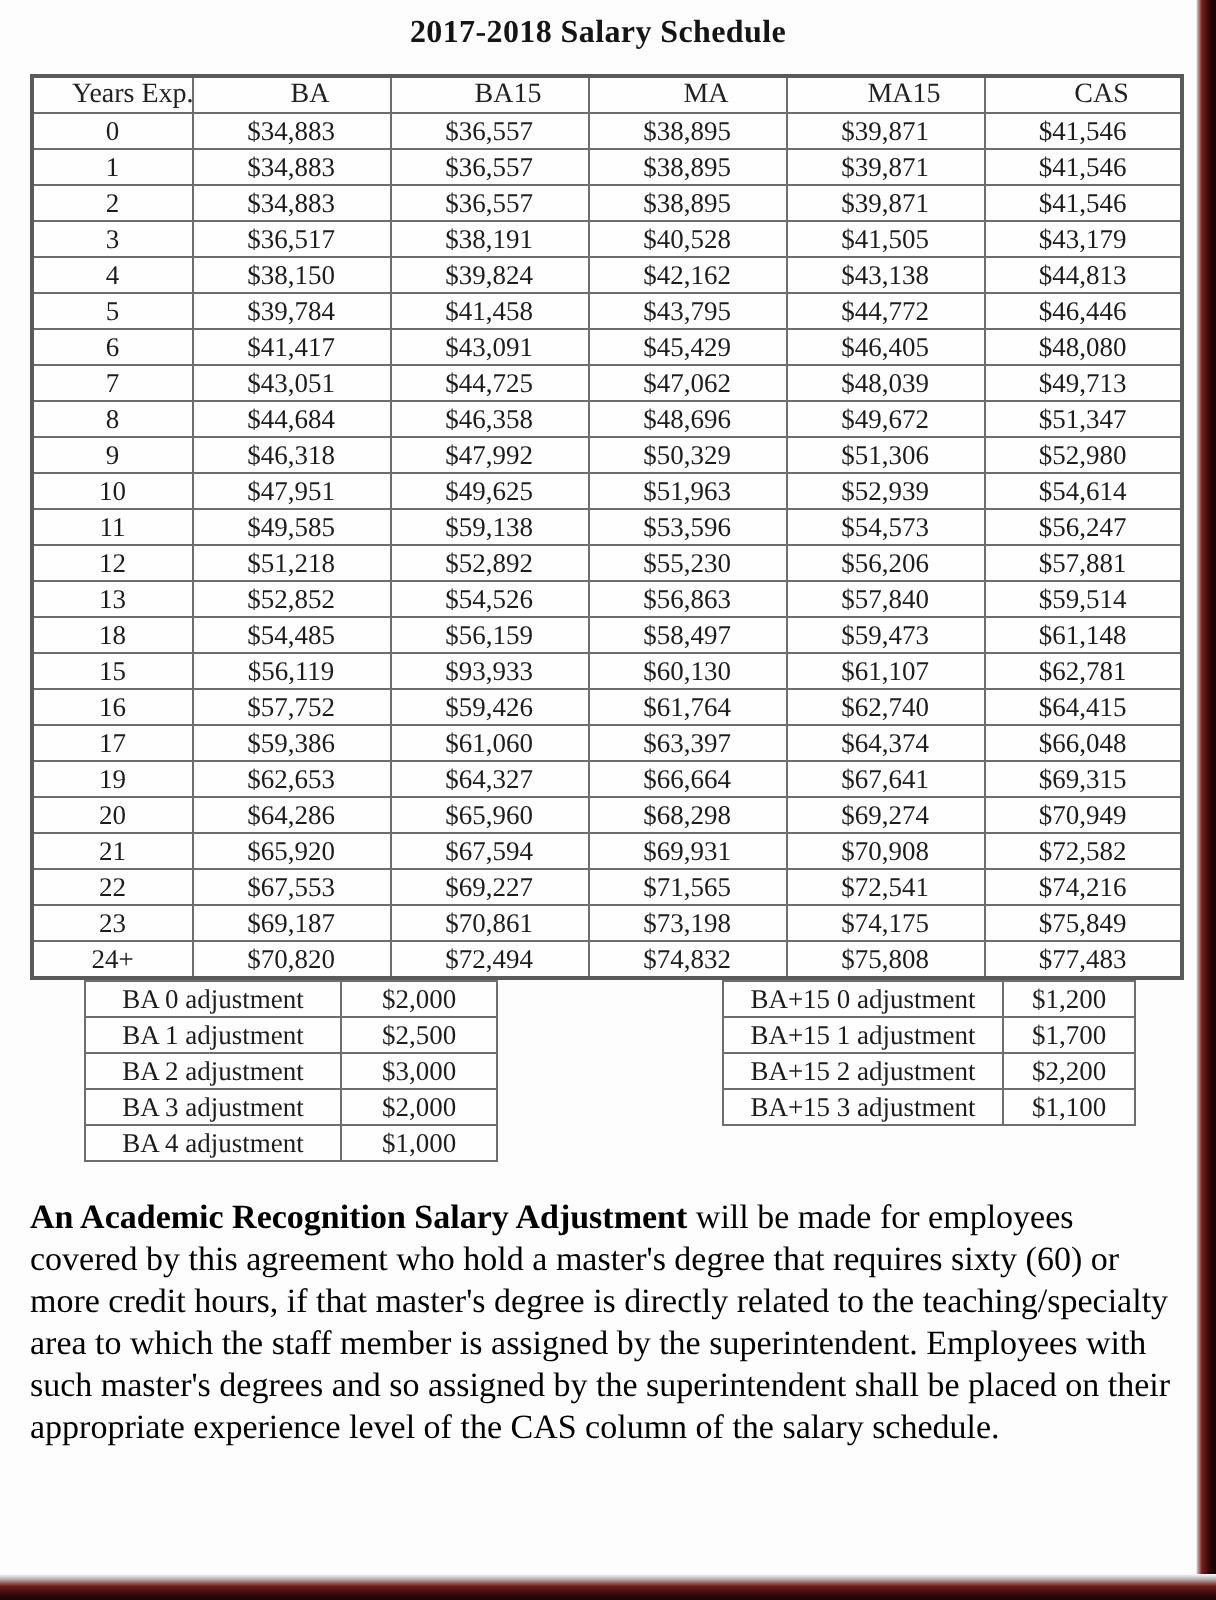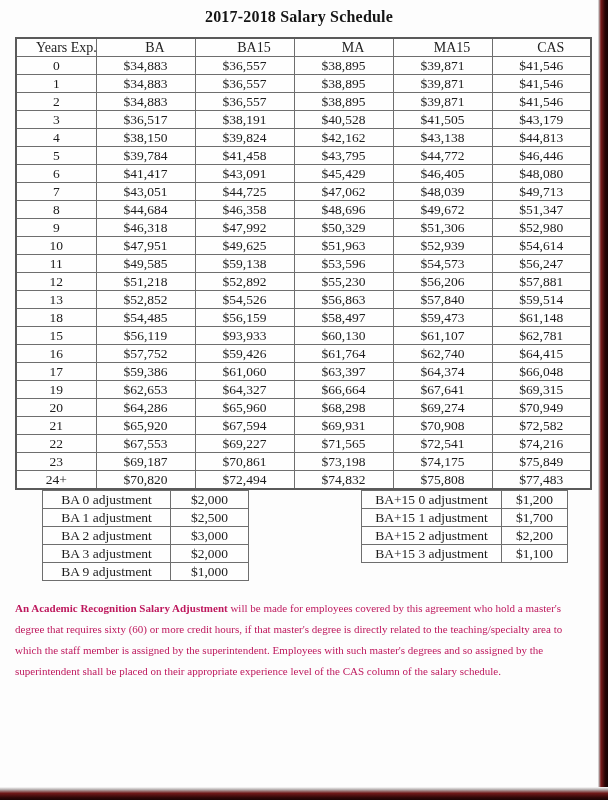--- a/index.html
+++ b/index.html
@@ -80,24 +80,24 @@
   .adj-left { margin-left: 42px; }
   .adj-left td.lbl { width: 128px; }
   .adj-left td.val { width: 78px; }
   .adj-right { margin-left: 112px; }
   .adj-right td.lbl { width: 140px; }
   .adj-right td.val { width: 66px; }
 
   .note {
     margin: 17px 16px 15px 15px;
     width: 576px;
-    font-size: 11px;
+    font-size: 17px;
     line-height: 21px;
     text-align: left;
-    color: #be185d;
+    color: #000000;
   }
   .note b { font-weight: bold; }
 </style>
 </head>
 <body>
 
 <div class="page">
 
   <div class="doc-title">2017-2018 Salary Schedule</div>
 
@@ -329,21 +329,21 @@
           </tr>
           <tr>
             <td class="lbl">BA 2 adjustment</td>
             <td class="val">$3,000</td>
           </tr>
           <tr>
             <td class="lbl">BA 3 adjustment</td>
             <td class="val">$2,000</td>
           </tr>
           <tr>
-            <td class="lbl">BA 9 adjustment</td>
+            <td class="lbl">BA 4 adjustment</td>
             <td class="val">$1,000</td>
           </tr>
         </tbody>
     </table>
     <table class="adj-table adj-right">
       <tbody>
           <tr>
             <td class="lbl">BA+15 0 adjustment</td>
             <td class="val">$1,200</td>
           </tr>

